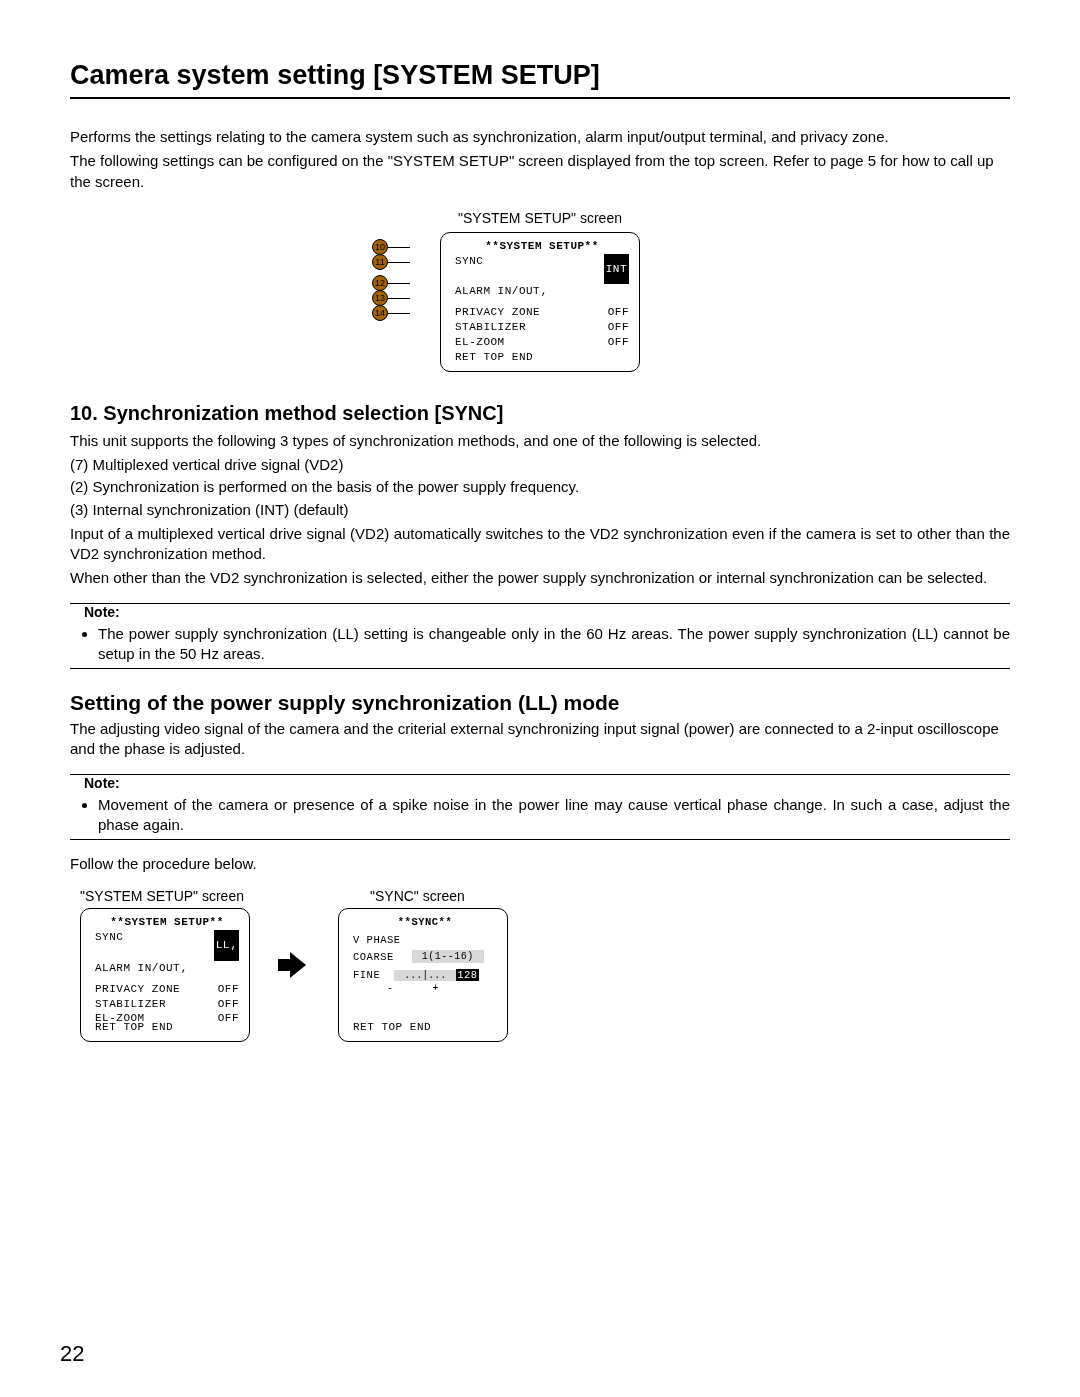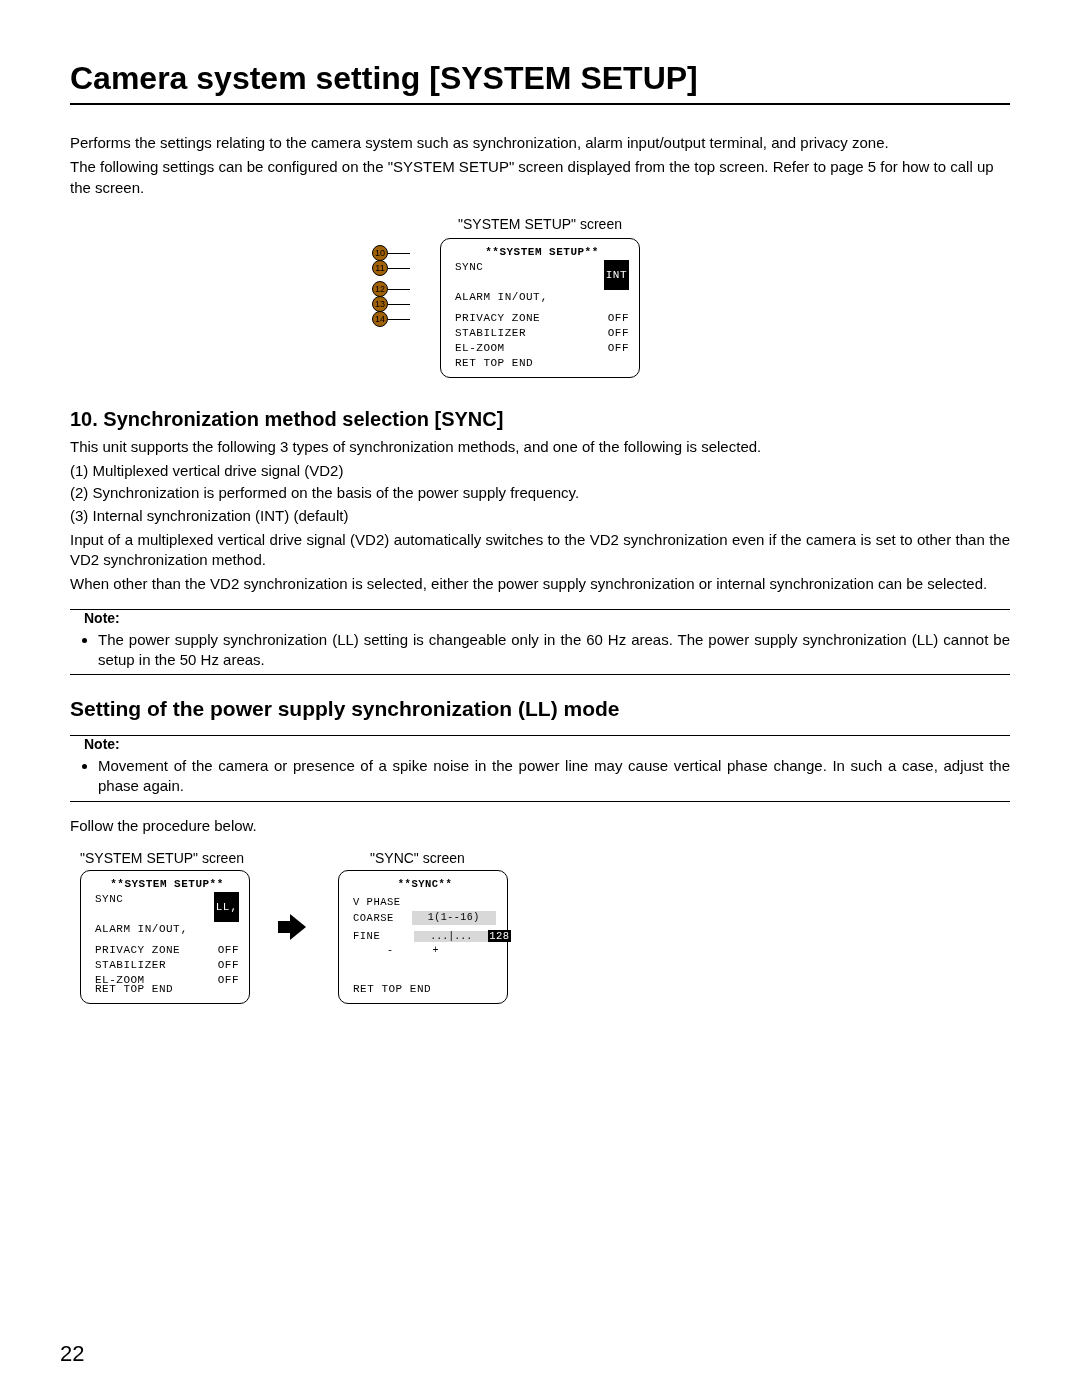--- a/index.html
+++ b/index.html
@@ -14,21 +14,21 @@
     width: 1080px;
     height: 1397px;
     position: relative;
     box-sizing: border-box;
     padding: 60px 70px 40px 70px;
   }
   h1.title {
     font-family: "Arial Narrow", Arial, sans-serif;
     font-stretch: condensed;
     font-weight: 900;
-    font-size: 32px;
+    font-size: 27px;
     letter-spacing: 0px;
     margin: 0 0 6px 0;
   }
   .rule {
     border: none;
     border-top: 2px solid #000;
     margin: 0 0 28px 0;
   }
   .intro p {
     margin: 4px 0;
@@ -187,23 +187,23 @@
     border-bottom: 13px solid transparent;
     border-left: 16px solid #000;
   }
 
   .sync-screen .osd-title { text-align: center; font-weight: bold; }
   .sync-screen .vphase { margin: 4px 0 2px 0; }
   .sync-screen .row2 { display: flex; gap: 18px; align-items: center; }
   .sync-screen .bar {
     background: #d8d8d8;
     font-size: 10px;
-    padding: 0 16px;
-  }
-  .sync-screen .fine-row { display:flex; gap:34px; align-items:center; }
+    padding: 0 10px;
+  }
+  .sync-screen .fine-row { display:flex; gap:14px; align-items:center; }
   .sync-screen .scale {
     font-size: 10px;
     letter-spacing: 0;
   }
   .sync-screen .signs { font-size: 10px; margin-left: 34px; white-space: pre; }
   .sync-screen .inv {
     background: #000;
     color: #fff;
     padding: 0 1px;
   }
@@ -281,36 +281,39 @@
           </div>
         <div class="footer">RET TOP END</div>
       </div>
     </div>
   </div>
 
   <h2 class="sect">10. Synchronization method selection [SYNC]</h2>
   <div class="body">
     <p>This unit supports the following 3 types of synchronization methods, and one of the following is selected.</p>
     <ol class="paren">
-      <li>(1)  Multiplexed vertical drive signal (VD2)</li>
+      <li>(7)  Multiplexed vertical drive signal (VD2)</li>
       <li>(2)  Synchronization is performed on the basis of the power supply frequency.</li>
       <li>(3)  Internal synchronization (INT) (default)</li>
     </ol>
     <p style="text-align:justify;">Input of a multiplexed vertical drive signal (VD2) automatically switches to the VD2 synchronization even if the camera is set to other than the VD2 synchronization method.</p>
     <p>When other than the VD2 synchronization is selected, either the power supply synchronization or internal synchronization can be selected.</p>
   </div>
 
   <div class="note-block">
     <div class="note-label">Note:</div>
     <ul>
         <li>The power supply synchronization (LL) setting is changeable only in the 60 Hz areas. The power supply synchronization (LL) cannot be setup in the 50 Hz areas.</li>
       </ul>
   </div>
 
   <h3 class="sub">Setting of the power supply synchronization (LL) mode</h3>
+  <div class="body">
+    <p>The adjusting video signal of the camera and the criterial external synchronizing input signal (power) are connected to a 2-input oscilloscope and the phase is adjusted.</p>
+  </div>
 
   <div class="note-block">
     <div class="note-label">Note:</div>
     <ul>
         <li>Movement of the camera or presence of a spike noise in the power line may cause vertical phase change. In such a case, adjust the phase again.</li>
       </ul>
   </div>
 
   <div class="body">
     <p>Follow the procedure below.</p>

